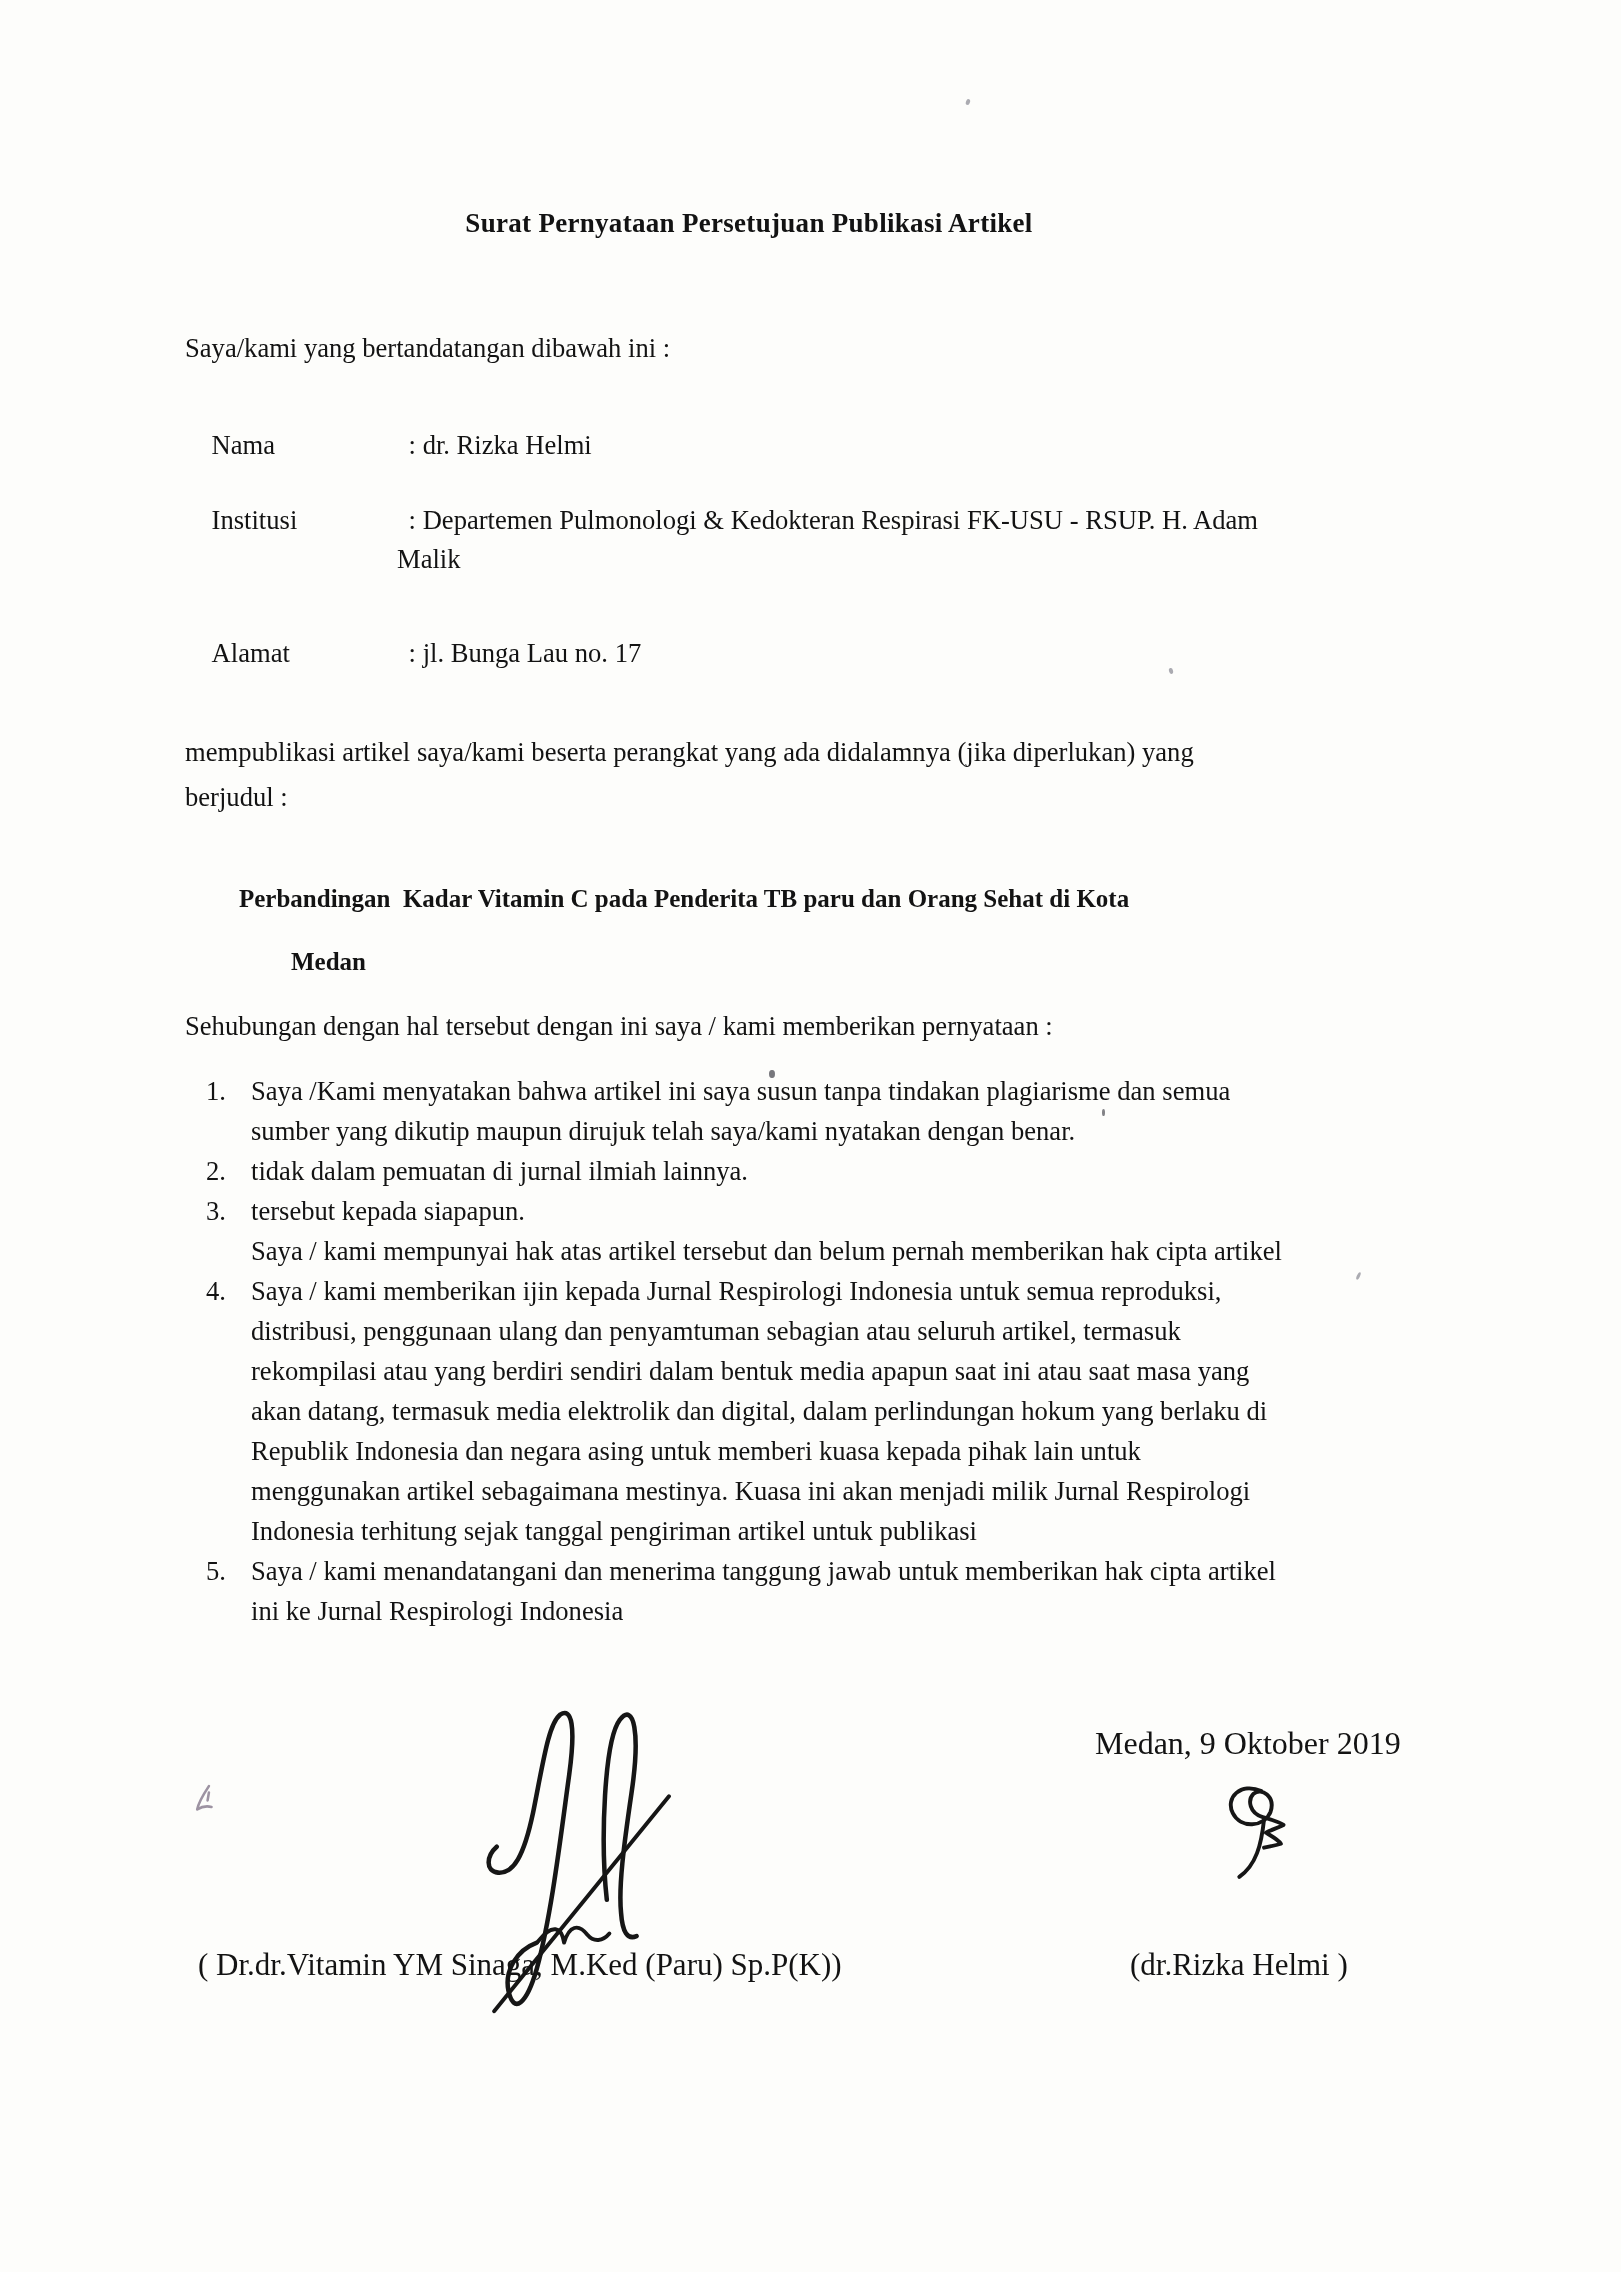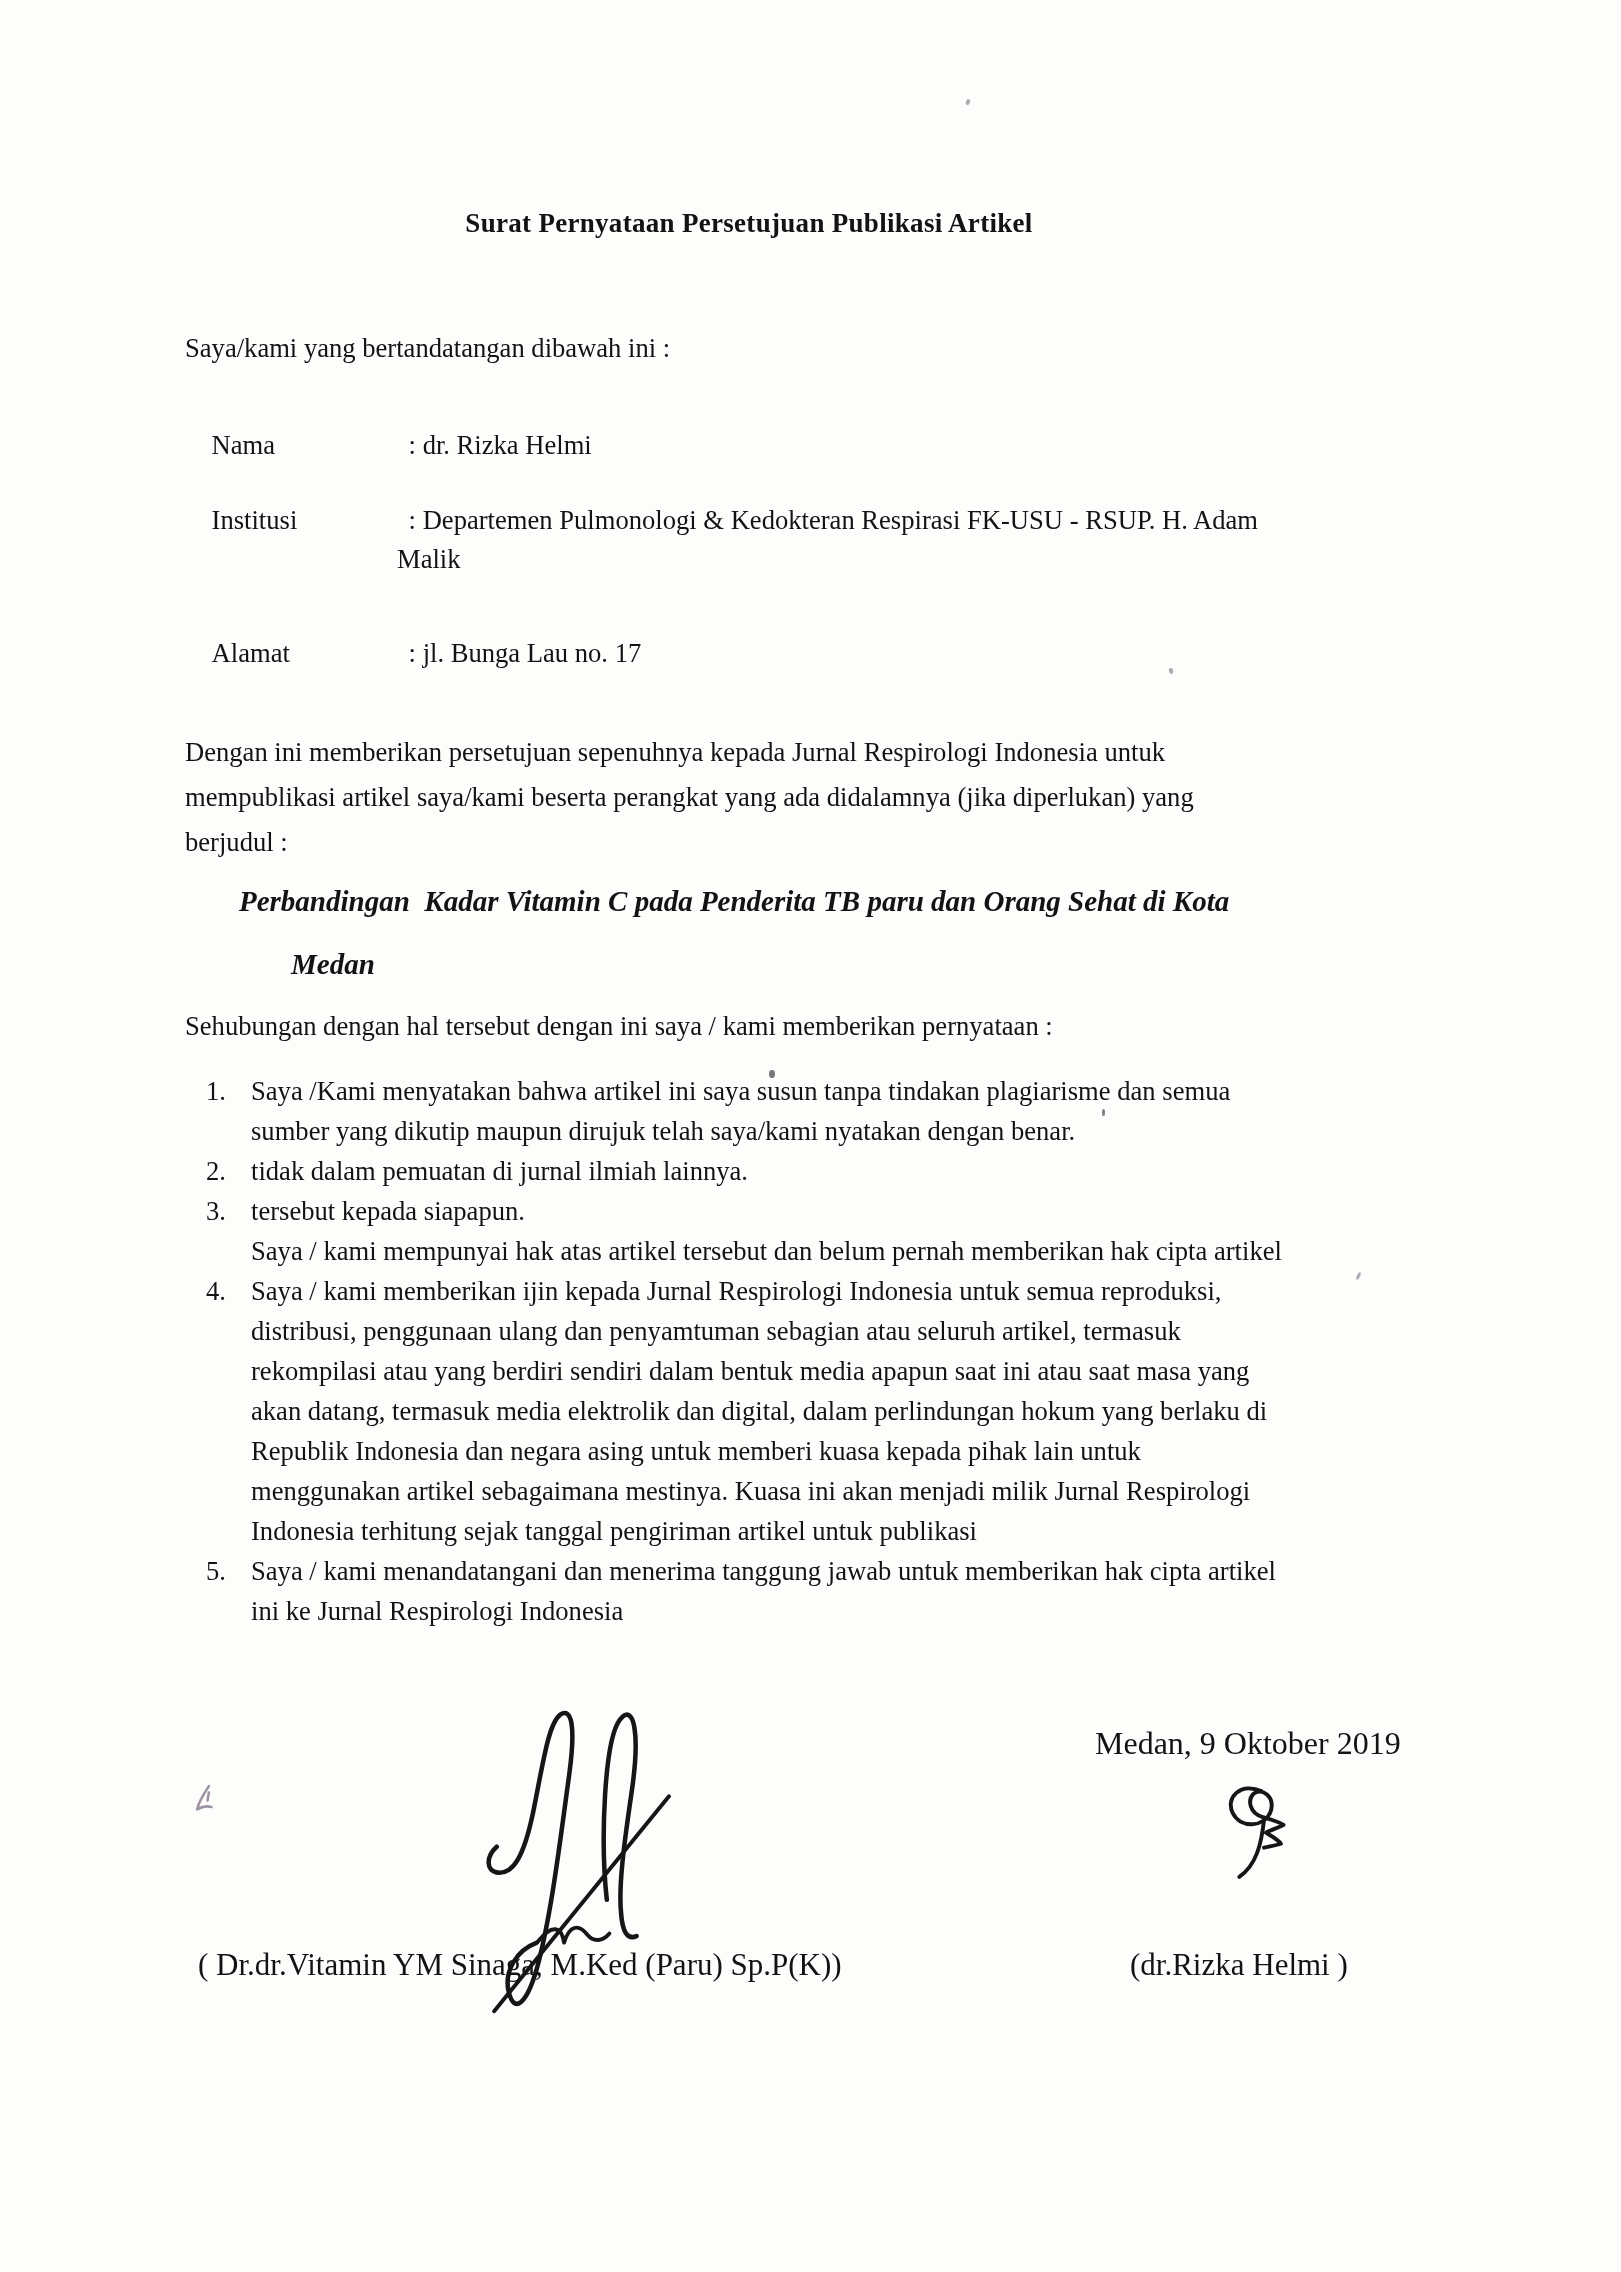--- a/index.html
+++ b/index.html
@@ -33,21 +33,21 @@
   .frow.row-institusi{ top: 474px; }
   .frow.row-cont     { top: 544px; left: 397px; }
   .frow.row-alamat   { top: 607px; }
   .frow.row-notelp   { top: 669px; }
   .paragraph {
     position: absolute; top: 730px; left: 185px;
     line-height: 45px;
   }
   .paragraph > div { white-space: pre; }
   .article-title {
-    position: absolute; font-weight: 700; font-size: 29px; white-space: pre; font-style: italic;
+    position: absolute; font-weight: 700; font-size: 25px; white-space: pre;
   }
   .article-title.l1 { top: 885px; left: 239px; }
   .article-title.l2 { top: 948px; left: 291px; }
   .stmt-intro { position: absolute; top: 1011px; left: 185px; white-space: pre; }
   .stmt-list { position: absolute; top: 1071px; left: 206px; }
   .stmt { display: flex; align-items: flex-start; }
   .stmt-num { flex: 0 0 45px; line-height: 40px; }
   .stmt-lines { line-height: 40px; }
   .stmt-lines > div { white-space: pre; }
   .place-date {
@@ -96,21 +96,20 @@
   </div>
 
   <div class="frow row-cont">Malik</div>
 
   <div class="frow row-alamat">
     <span class="flabel">Alamat</span><span class="fvalue">: jl. Bunga Lau no. 17</span>
   </div>
 
 
   <div class="paragraph">
-      <div>Dengan ini memberikan persetujuan sepenuhnya kepada Jurnal Respirologi Indonesia untuk</div>
       <div>mempublikasi artikel saya/kami beserta perangkat yang ada didalamnya (jika diperlukan) yang</div>
       <div>berjudul :</div>
     </div>
 
   <div class="article-title l1">Perbandingan  Kadar Vitamin C pada Penderita TB paru dan Orang Sehat di Kota</div>
   <div class="article-title l2">Medan</div>
 
   <div class="stmt-intro">Sehubungan dengan hal tersebut dengan ini saya / kami memberikan pernyataan :</div>
 
   <div class="stmt-list">

